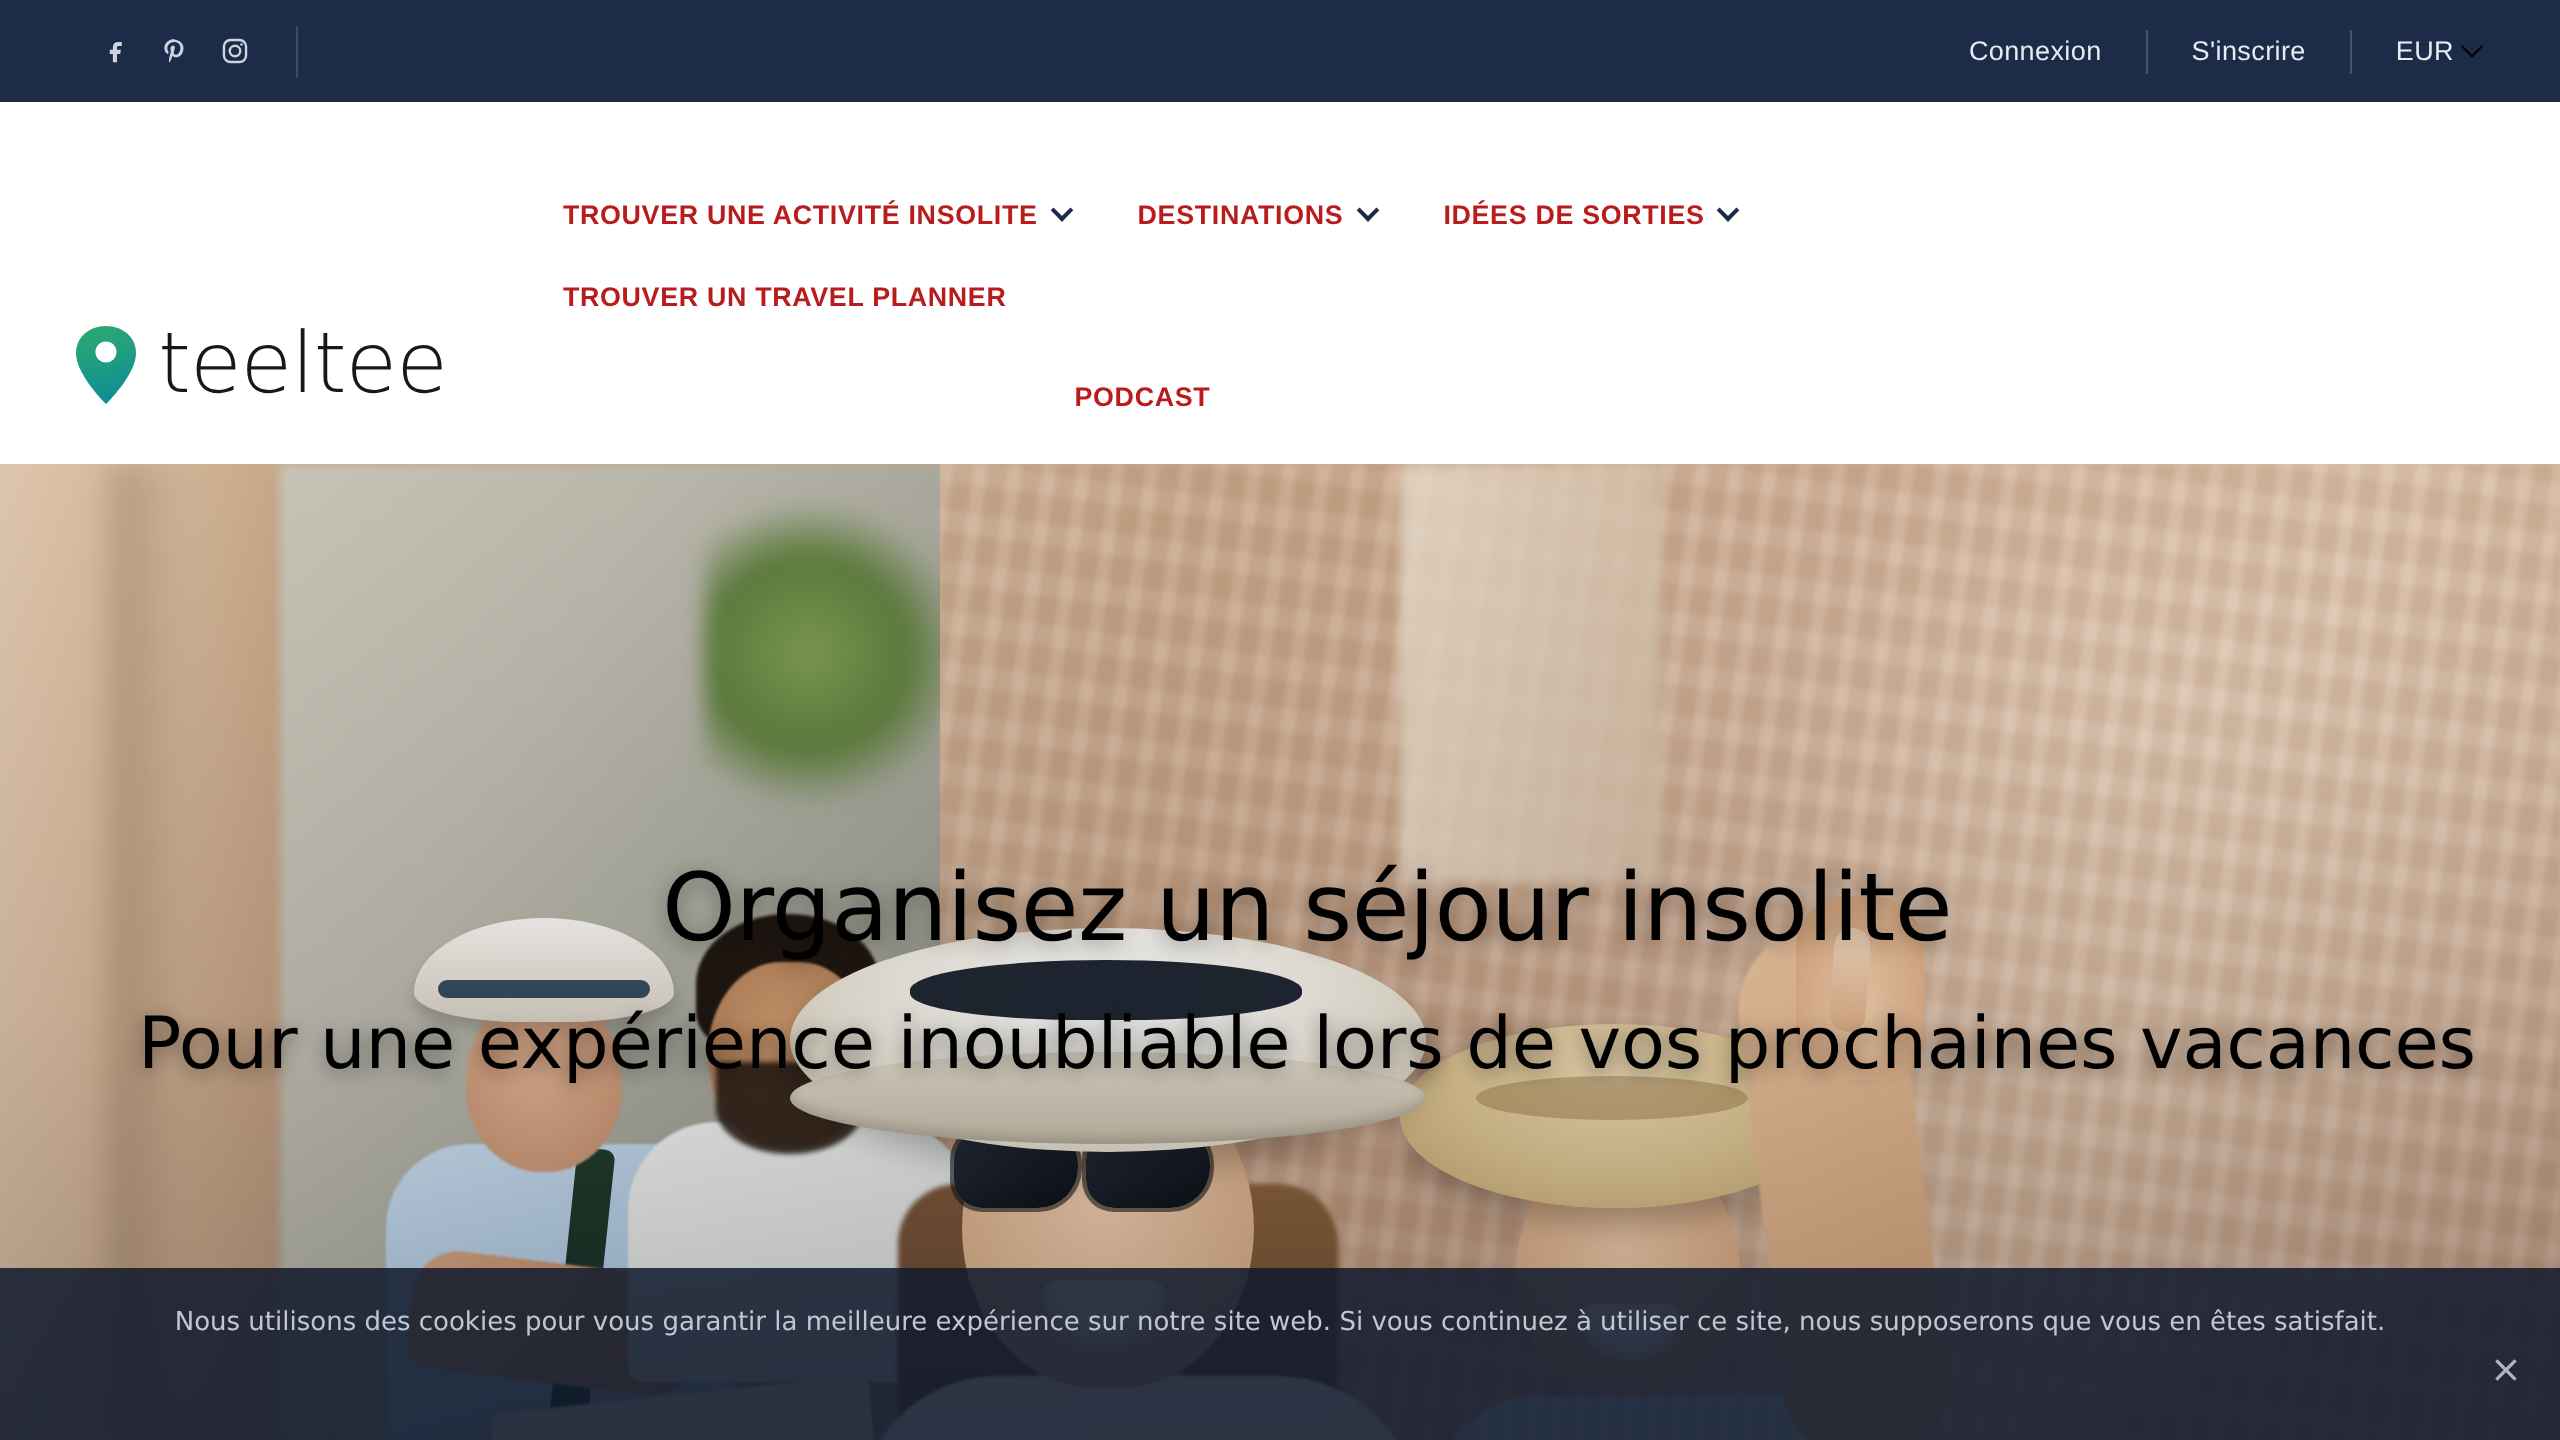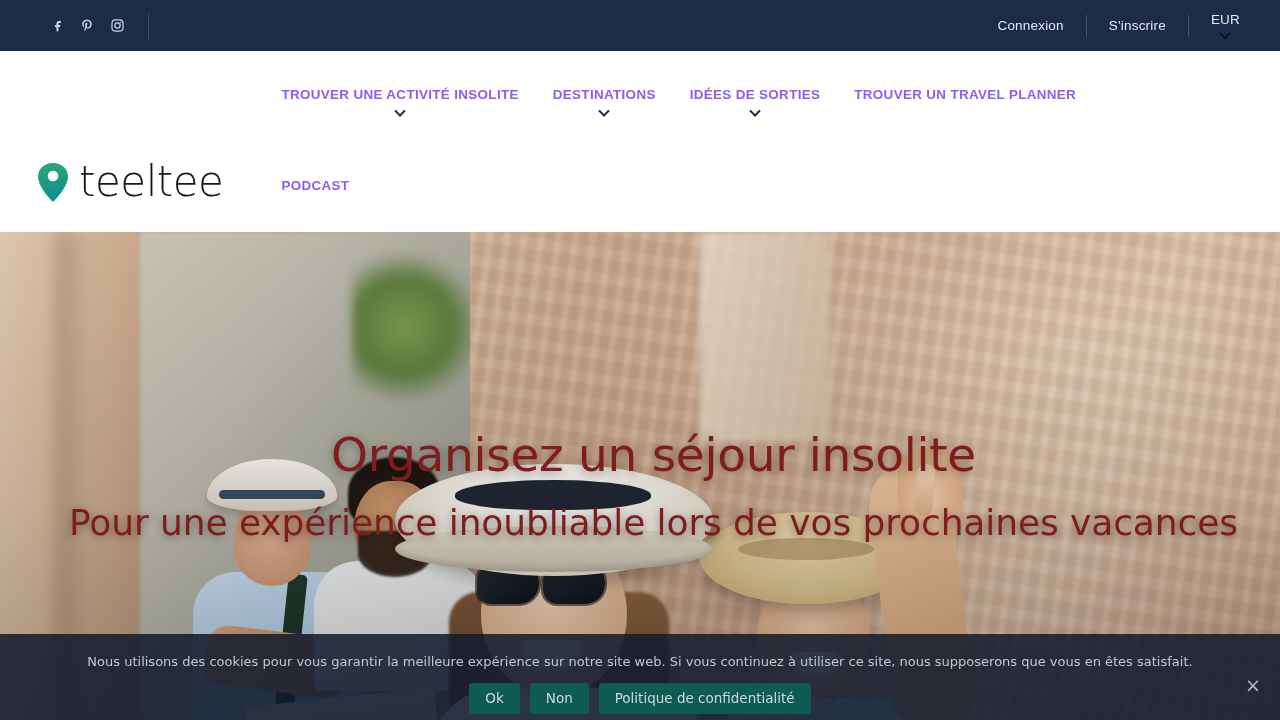--- a/index.html
+++ b/index.html
@@ -41,21 +41,21 @@
     font-size: 13.5px;
     letter-spacing: .2px;
     cursor: pointer;
     white-space: nowrap;
   }
   .topbar-sep {
     width: 1px; height: 22px;
     background: #46536b;
     margin: 0 22px;
   }
-  .cur-wrap { display: flex; align-items: center; gap: 5px; cursor: pointer; flex-direction: column; }
+  .cur-wrap { display: flex; align-items: center; gap: 5px; cursor: pointer; }
   .chev {
     display: inline-block;
     width: 8px; height: 8px;
     border-right: 1.6px solid currentColor;
     border-bottom: 1.6px solid currentColor;
     transform: rotate(45deg) translate(-2px,-2px);
   }
 
   
   .header {
@@ -88,29 +88,28 @@
     margin-top: 36px;
     width: 830px;
     display: flex;
     flex-wrap: wrap;
     align-content: flex-start;
   }
   .nav-item {
     display: flex;
     align-items: center;
     gap: 8px;
-    color: #8b5cf6;
+    color: #b91c1c;
     font-size: 13.4px;
     font-weight: bold;
     letter-spacing: .35px;
     white-space: nowrap;
     cursor: pointer;
     height: 41px;
     margin-right: 34px;
-    flex-direction: column;
   }
   .nav-item.row2 { margin-top: 50px; }
   .nav-chev {
     display: inline-block;
     width: 8px; height: 8px;
     border-right: 2px solid #1c2b47;
     border-bottom: 2px solid #1c2b47;
     transform: rotate(45deg) translate(-2px,-2px);
   }
 
@@ -353,21 +352,21 @@
   .hero-dim {
     position: absolute; inset: 0;
     background: linear-gradient(180deg, rgba(10,16,28,.04) 0%, rgba(10,16,28,.10) 55%, rgba(10,16,28,.22) 100%);
   }
 
   .hero-copy {
     position: absolute;
     left: 0; right: 0;
     top: 196px;
     text-align: center;
-    color: #7f1d1d;
+    color: #000000;
     z-index: 5;
     padding-left: 27px;
   }
   .hero-title {
     font-family: "DejaVu Sans", sans-serif;
     font-size: 47px;
     font-weight: 400;
     letter-spacing: -0.3px;
     line-height: 1.15;
     text-shadow: 0 2px 10px rgba(0,0,0,.35);
@@ -553,19 +552,14 @@
   </div>
 
   <div class="hero-copy">
     <div class="hero-title">Organisez un séjour insolite</div>
     <div class="hero-sub">Pour une expérience inoubliable lors de vos prochaines vacances</div>
   </div>
 </div>
 
 <div class="cookie">
   <div class="cookie-text">Nous utilisons des cookies pour vous garantir la meilleure expérience sur notre site web. Si vous continuez à utiliser ce site, nous supposerons que vous en êtes satisfait.</div>
-  <div class="cookie-actions">
-    <button class="cookie-btn">Ok</button>
-    <button class="cookie-btn">Non</button>
-    <button class="cookie-btn">Politique de confidentialité</button>
-  </div>
   <div class="cookie-close">×</div>
 </div>
 
 </body></html>

